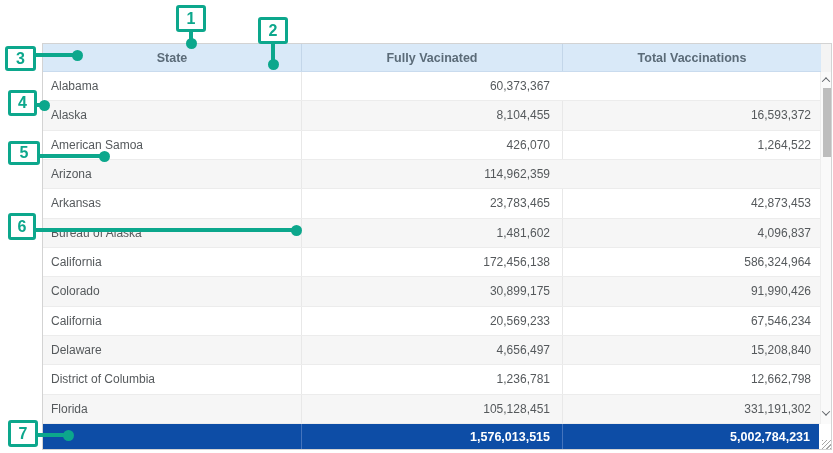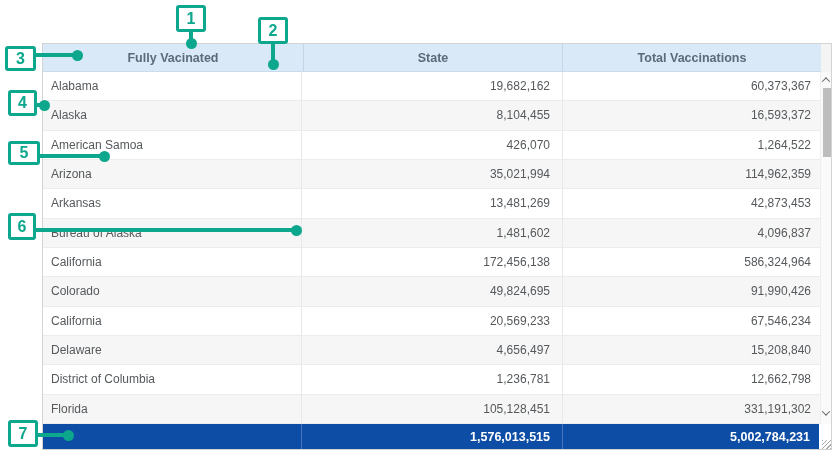--- a/index.html
+++ b/index.html
@@ -84,65 +84,63 @@
   #d7 { left:63px; top:430px; }
 </style>
 </head>
 <body>
 
 <div class="canvas">
 
   <div class="frame"></div>
 
   <div class="thead">
+    <div class="hcell h0">State</div>
     <div class="hcell h1">Fully Vacinated</div>
-    <div class="hcell h0">State</div>
     <div class="hcell h2">Total Vaccinations</div>
   </div>
   <div class="thead-filler"></div>
 
   <div class="tbody">
       <div class="trow">
         <div class="cell c0">Alabama</div>
-        <div class="cell c1">19,682,162</div>
         <div class="cell c2">60,373,367</div>
       </div>
       <div class="trow alt">
         <div class="cell c0">Alaska</div>
         <div class="cell c1">8,104,455</div>
         <div class="cell c2">16,593,372</div>
       </div>
       <div class="trow">
         <div class="cell c0">American Samoa</div>
         <div class="cell c1">426,070</div>
         <div class="cell c2">1,264,522</div>
       </div>
       <div class="trow alt">
         <div class="cell c0">Arizona</div>
-        <div class="cell c1">35,021,994</div>
         <div class="cell c2">114,962,359</div>
       </div>
       <div class="trow">
         <div class="cell c0">Arkansas</div>
-        <div class="cell c1">13,481,269</div>
+        <div class="cell c1">23,783,465</div>
         <div class="cell c2">42,873,453</div>
       </div>
       <div class="trow alt">
         <div class="cell c0">Bureau of Alaska</div>
         <div class="cell c1">1,481,602</div>
         <div class="cell c2">4,096,837</div>
       </div>
       <div class="trow">
         <div class="cell c0">California</div>
         <div class="cell c1">172,456,138</div>
         <div class="cell c2">586,324,964</div>
       </div>
       <div class="trow alt">
         <div class="cell c0">Colorado</div>
-        <div class="cell c1">49,824,695</div>
+        <div class="cell c1">30,899,175</div>
         <div class="cell c2">91,990,426</div>
       </div>
       <div class="trow">
         <div class="cell c0">California</div>
         <div class="cell c1">20,569,233</div>
         <div class="cell c2">67,546,234</div>
       </div>
       <div class="trow alt">
         <div class="cell c0">Delaware</div>
         <div class="cell c1">4,656,497</div>

